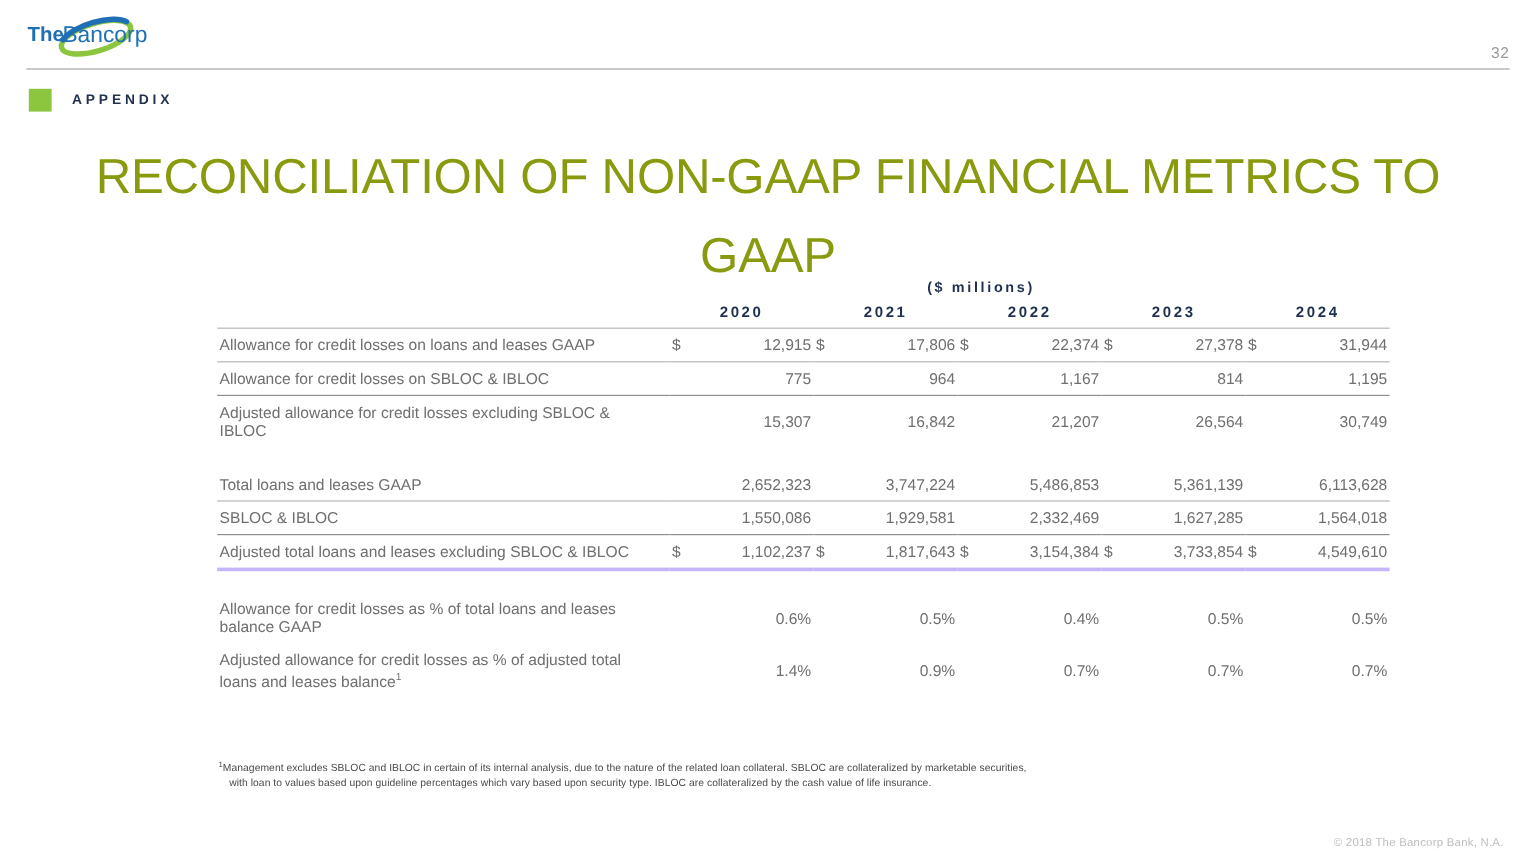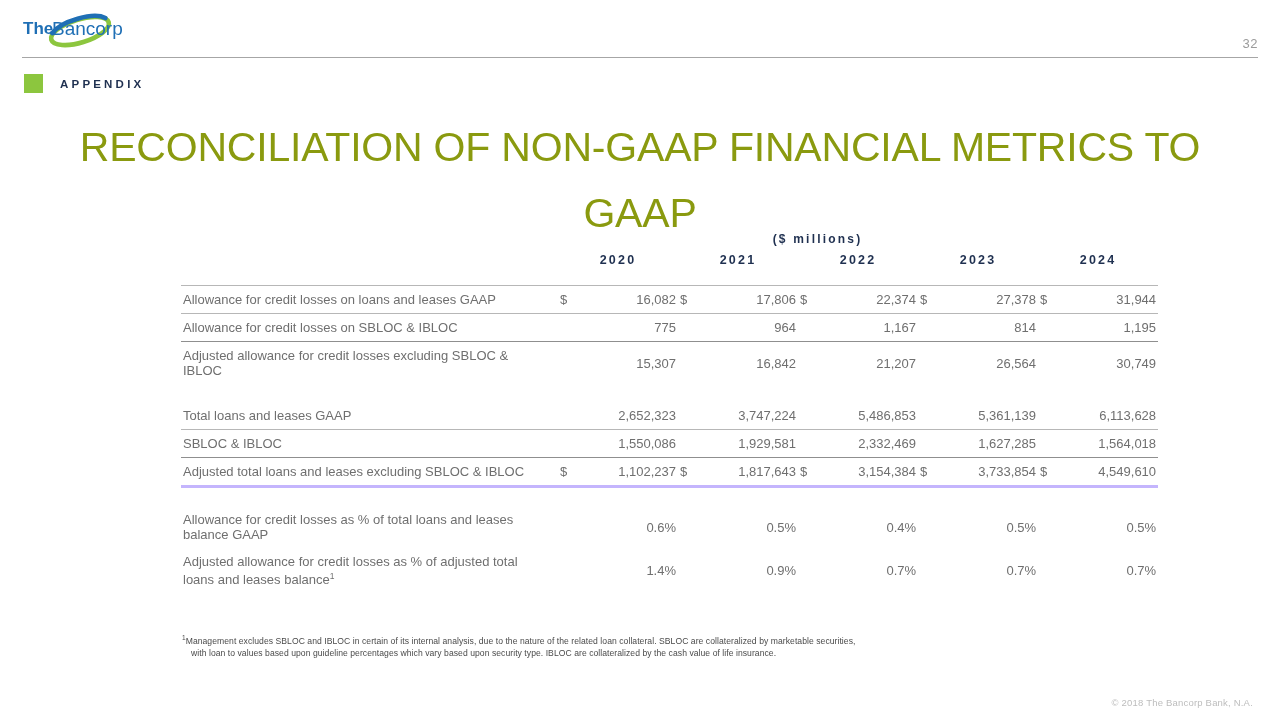--- a/index.html
+++ b/index.html
@@ -106,21 +106,21 @@
   table.fin col.c-label { width: 377px; }
   table.fin col.c-dol   { width: 22px; }
   table.fin col.c-num   { width: 98px; }
 
   table.fin th.year {
     font-size: 12.5px;
     font-weight: 700;
     color: #1f3050;
     letter-spacing: 2.2px;
     text-align: center;
-    padding: 0 0 18px 0;
+    padding: 0 0 6px 0;
   }
   table.fin td {
     font-size: 13px;
     color: #6f6f6f;
     font-weight: 400;
     vertical-align: middle;
   }
   td.lbl {
     text-align: left;
     padding: 6px 8px 6px 2px;
@@ -228,21 +228,21 @@
         <th class="year" colspan="2">2023</th>
         <th class="year" colspan="2">2024</th>
       </tr>
     </thead>
 
     <tbody>
 
       <tr class="rule-top">
         <td class="lbl">Allowance for credit losses on loans and leases GAAP</td>
         <td class="dol">$</td>
-        <td class="num">16,082</td>
+        <td class="num">12,915</td>
         <td class="dol">$</td>
         <td class="num">17,806</td>
         <td class="dol">$</td>
         <td class="num">22,374</td>
         <td class="dol">$</td>
         <td class="num">27,378</td>
         <td class="dol">$</td>
         <td class="num">31,944</td>
       </tr>
 

